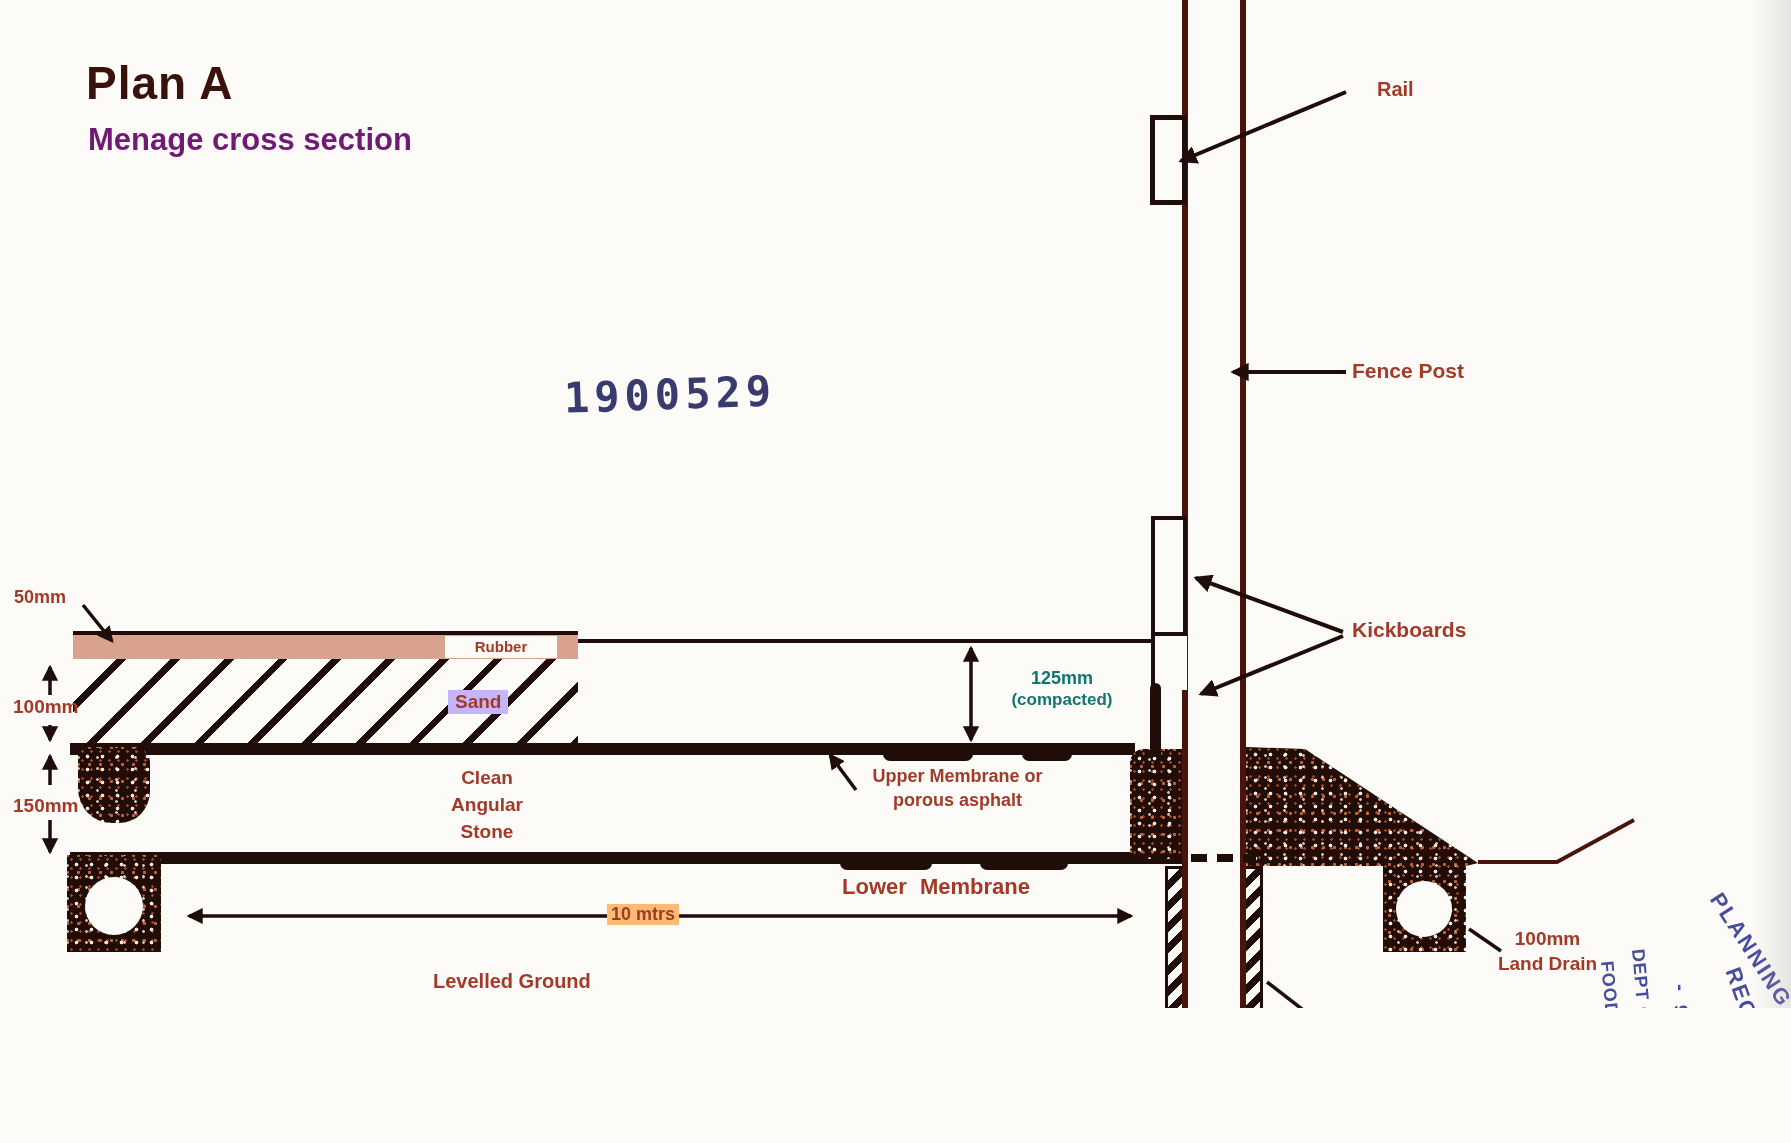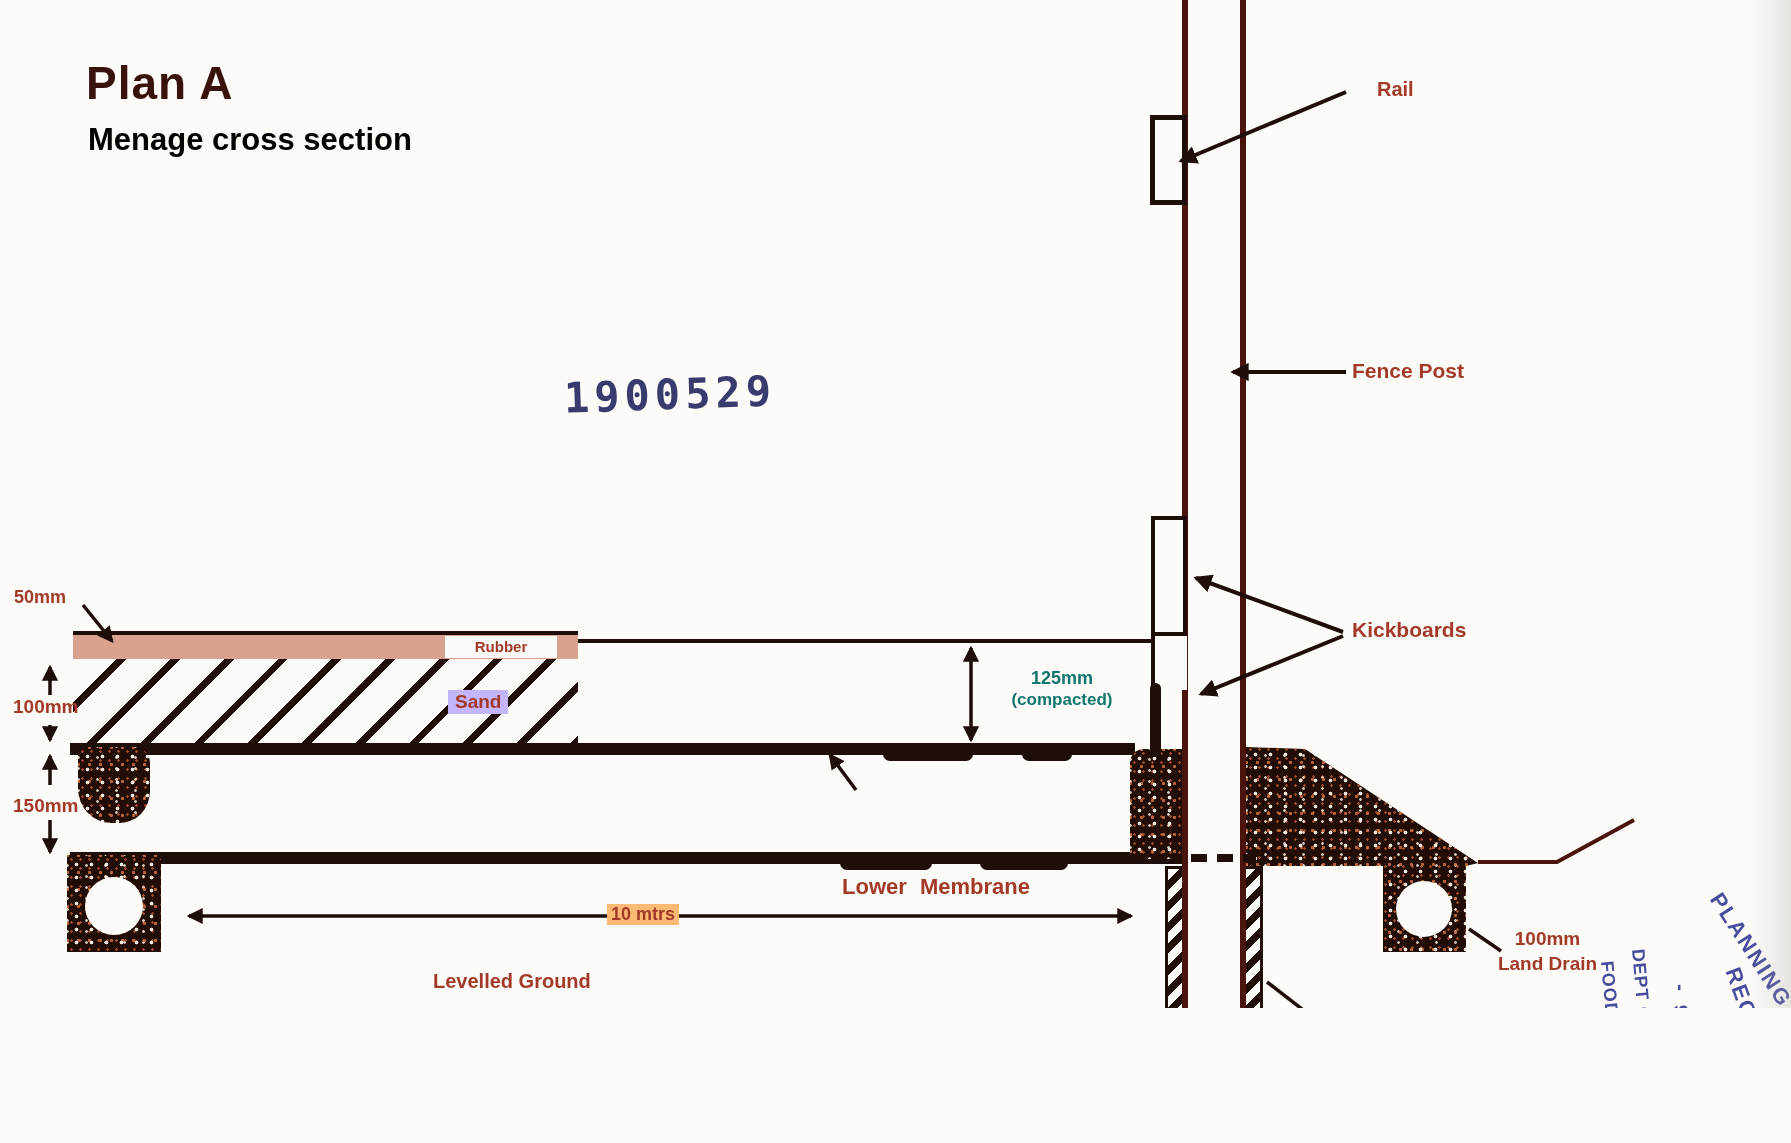--- a/index.html
+++ b/index.html
@@ -2,21 +2,21 @@
 <html><head>
 <meta charset="utf-8">
 <style>
   html,body{margin:0;padding:0;}
   body{width:1791px;height:1143px;overflow:hidden;background:#fcfbf8;
        font-family:"Liberation Sans",sans-serif;}
   #canvas{position:relative;width:1791px;height:1008px;background:#fcfbf8;overflow:hidden;}
   .abs{position:absolute;}
   
   .title{font-size:46px;font-weight:bold;color:#3a120c;letter-spacing:1px;}
-  .subtitle{font-size:31px;font-weight:bold;color:#000000;}
+  .subtitle{font-size:31px;font-weight:bold;color:#701a75;}
   .lbl{font-weight:bold;color:#a33a28;white-space:nowrap;}
   .dim{font-weight:bold;color:#a33a28;white-space:nowrap;}
   .dark{color:#0f766e;}
   .center{text-align:center;}
   .stamp{font-weight:bold;color:#3b3f97;white-space:nowrap;transform-origin:0 0;opacity:.93;}
   .num-stamp{font-family:"DejaVu Sans Mono",monospace;font-weight:bold;font-size:42px;
              letter-spacing:5px;color:#24265f;transform:rotate(-2deg);opacity:.9;}
   
   .ink{background:#1e0d08;}
   .post{background:#4a140d;}
@@ -52,20 +52,25 @@
   <div class="abs" style="left:445px;top:636px;width:112px;height:22px;background:#fcfbf8;
        text-align:center;line-height:22px;font-size:15px;font-weight:bold;color:#a33a28;">Rubber</div>
   <div class="abs hatch-sand" style="left:73px;top:659px;width:505px;height:85px;"></div>
   <div class="abs dim" style="left:448px;top:690px;font-size:19px;background:#c4b5fd;padding:1px 7px;">Sand</div>
 
   <div class="abs ink" style="left:70px;top:743px;width:1065px;height:12px;"></div>
   <div class="abs tab" style="left:883px;top:754px;width:90px;height:7px;"></div>
   <div class="abs tab" style="left:1022px;top:754px;width:50px;height:7px;"></div>
 
   <div class="abs speck" style="left:78px;top:747px;width:72px;height:76px;border-radius:8px 16px 42% 46%;"></div>
+  <div class="abs dim center" style="left:417px;top:764px;width:140px;font-size:19px;line-height:27px;">
+    <span style="display:block;">Clean</span>
+    <span style="display:block;">Angular</span>
+    <span style="display:block;">Stone</span>
+  </div>
 
   <div class="abs ink" style="left:70px;top:852px;width:1115px;height:12px;"></div>
   <div class="abs tab" style="left:840px;top:863px;width:92px;height:7px;"></div>
   <div class="abs tab" style="left:980px;top:863px;width:88px;height:7px;"></div>
 
   <div class="abs speck" style="left:67px;top:855px;width:94px;height:97px;">
     <div class="abs pipe" style="left:18px;top:22px;width:58px;height:58px;"></div>
   </div>
 
   <div class="abs ink" style="left:578px;top:639px;width:574px;height:4px;"></div>
@@ -118,20 +123,24 @@
   <div class="abs lbl" style="left:1353px;top:78px;font-size:20px;margin-left:24px;">Rail</div>
   <div class="abs lbl" style="left:1352px;top:359px;font-size:21px;">Fence Post</div>
   <div class="abs lbl" style="left:1352px;top:618px;font-size:21px;">Kickboards</div>
   <div class="abs dim" style="left:14px;top:587px;font-size:18px;">50mm</div>
   <div class="abs dim" style="left:13px;top:696px;font-size:19px;">100mm</div>
   <div class="abs dim" style="left:13px;top:795px;font-size:19px;">150mm</div>
   <div class="abs dim dark center" style="left:986px;top:667px;width:152px;font-size:18px;line-height:22px;">
     <span style="display:block;">125mm</span>
     <span style="display:block;font-size:17px;">(compacted)</span>
   </div>
+  <div class="abs dim center" style="left:840px;top:764px;width:235px;font-size:18px;line-height:24px;">
+    <span style="display:block;">Upper Membrane or</span>
+    <span style="display:block;">porous asphalt</span>
+  </div>
   <div class="abs dim" style="left:842px;top:874px;font-size:22px;word-spacing:7px;text-align:right;">Lower Membrane</div>
   <div class="abs dim" style="left:607px;top:904px;font-size:18px;background:#fdba74;padding:0 4px;">10 mtrs</div>
   <div class="abs lbl" style="left:433px;top:970px;font-size:20px;">Levelled Ground</div>
   <div class="abs lbl" style="left:1311px;top:1008px;font-size:20px;">Concrete</div>
   <div class="abs lbl center" style="left:1480px;top:926px;width:135px;font-size:19px;line-height:25px;">
     <span style="display:block;">100mm</span>
     <span style="display:block;">Land Drain</span>
   </div>
 
   <div class="abs stamp" style="left:1726px;top:888px;font-size:22px;letter-spacing:2px;transform:rotate(57deg);">PLANNING &amp; BUILDING</div>

